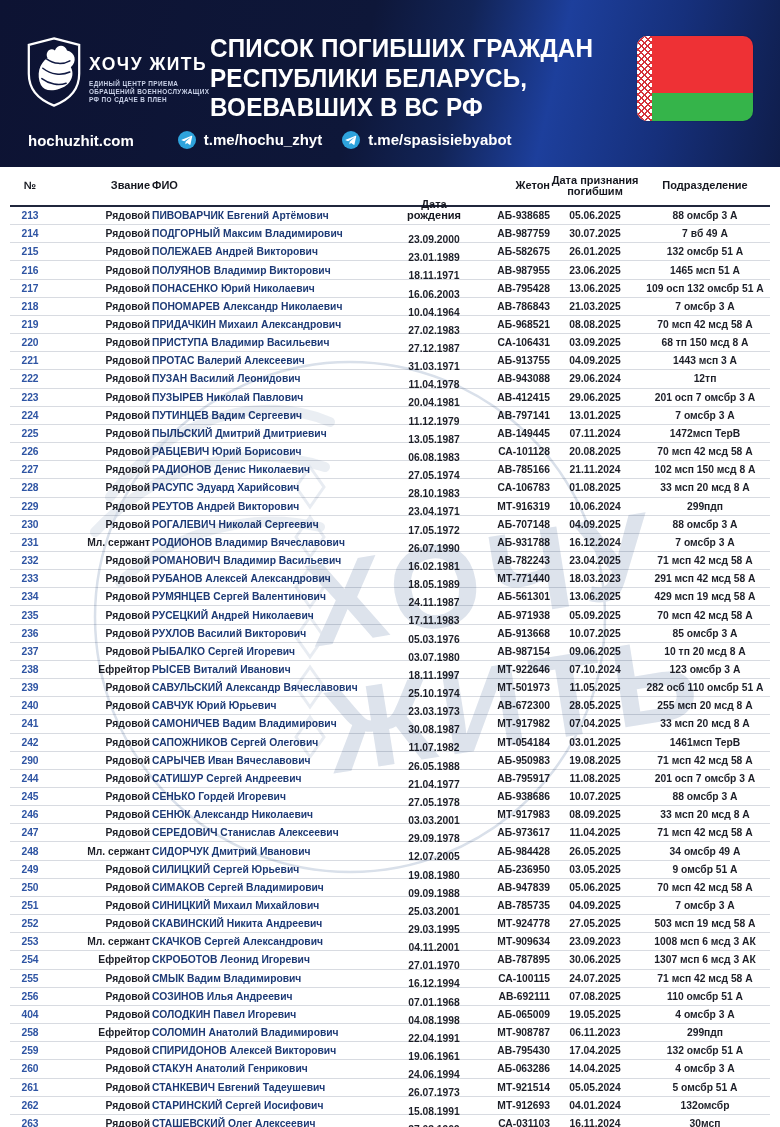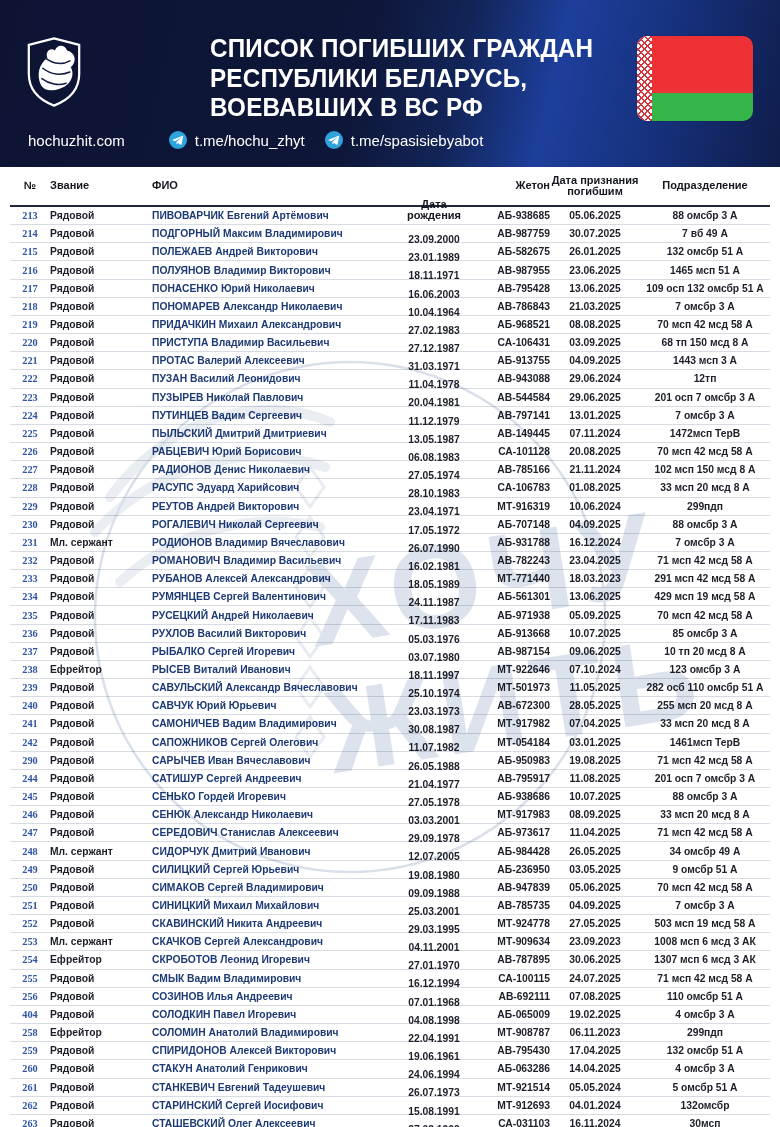--- a/index.html
+++ b/index.html
@@ -16,40 +16,40 @@
   .logo-sub{margin-top:5px;color:#c7cfe6;font-size:6.4px;font-weight:700;letter-spacing:.4px;line-height:8px;white-space:nowrap;}
   .hero-title{position:absolute;left:210px;top:34px;color:#ffffff;font-weight:700;
     font-size:25px;line-height:29.5px;letter-spacing:.2px;transform:scaleX(.97);transform-origin:left;white-space:nowrap;}
   .flag{position:absolute;left:637px;top:36px;width:116px;height:85px;border-radius:10px;overflow:hidden;display:flex;box-shadow:0 0 0 1px rgba(0,0,0,.08);}
   .flag-ornament{width:15px;height:100%;background-color:#ffffff;
     background-image:repeating-linear-gradient(45deg,#d4333b 0 1.6px,transparent 1.6px 4.6px),
                      repeating-linear-gradient(-45deg,#d4333b 0 1.6px,transparent 1.6px 4.6px);}
   .flag-fields{flex:1;display:flex;flex-direction:column;}
   .flag-red{flex:2;background:#ee3135;}
   .flag-green{flex:1;background:#35b44a;}
-  .hero-links{position:absolute;left:28px;top:131px;display:flex;align-items:center;color:#ffffff;font-size:15px;font-weight:400;}
+  .hero-links{position:absolute;left:28px;top:131px;display:flex;align-items:center;color:#ffffff;font-size:15px;font-weight:700;}
   .hero-links .site{margin-right:44px;}
-  .tg-group{display:flex;align-items:center;margin-right:20px;}
+  .tg-group{display:flex;margin-right:20px;}
   .tg-icon{width:18px;height:18px;margin-right:8px;flex:0 0 auto;}
 
   
   .table-wrap{position:relative;padding:0 10px;z-index:1;}
   .thead{display:flex;align-items:center;height:38px;border-bottom:2px solid #20263c;
     font-size:11px;line-height:11.5px;font-weight:700;color:#15171f;}
   .tr{display:flex;align-items:center;height:17.17px;border-bottom:1px solid #d8dbe1;
     font-size:10.3px;font-weight:700;color:#1d1f28;white-space:nowrap;}
   .td,.th{box-sizing:border-box;}
   .c-n{width:40px;text-align:center;}
-  .c-rank{width:100px;text-align:left;}
+  .c-rank{width:100px;text-align:right;}
   .c-name{width:248px;text-align:left;padding-left:2px;}
   .c-dob{width:72px;text-align:center;margin-top:48px;}
   .c-tag{width:80px;text-align:right;}
   .c-date{width:90px;text-align:center;}
   .c-unit{width:130px;text-align:center;}
-  .tr .c-n{color:#2e54a3;font-family:Liberation Serif, serif;}
+  .tr .c-n{color:#2e54a3;}
   .tr .c-name{color:#1d3a75;}
 
   
   .wm{position:absolute;left:0;top:167px;width:780px;height:950px;pointer-events:none;z-index:3;
       mix-blend-mode:multiply;opacity:.4;}
   .wm svg{position:absolute;left:0;top:0;}
   .wm-text{position:absolute;left:315px;top:345px;font-size:118px;font-weight:700;color:#a9b8cf;
       transform:rotate(-9deg);line-height:128px;letter-spacing:8px;white-space:nowrap;}
 </style>
 </head>
@@ -57,20 +57,28 @@
 
 <div class="sheet">
 
   <div class="hero">
     <div class="logo-block">
       <svg class="emblem" viewBox="0 0 60 76">
         <path d="M30 2 L57 9 V40 C57 57 46 68 30 74 C14 68 3 57 3 40 V9 Z" fill="none" stroke="#ffffff" stroke-width="2.4"></path>
         <path d="M16 52 C11 41 14 29 23 23 C20 17 26 11 31 15 C33 8 42 8 44 15 C53 17 55 27 48 33 C53 42 47 53 36 56 C27 59 19 58 16 52 Z" fill="#ffffff"></path>
         <path d="M22 24 C30 30 40 30 47 26 M18 34 C27 41 38 42 47 38 M17 45 C25 51 35 53 43 50" fill="none" stroke="#121b43" stroke-width="1.6" stroke-linecap="round"></path>
       </svg>
+      <div class="logo-texts">
+        <div class="logo-title">ХОЧУ ЖИТЬ</div>
+        <div class="logo-sub">
+          <div>ЕДИНЫЙ ЦЕНТР ПРИЕМА</div>
+          <div>ОБРАЩЕНИЙ ВОЕННОСЛУЖАЩИХ</div>
+          <div>РФ ПО СДАЧЕ В ПЛЕН</div>
+        </div>
+      </div>
     </div>
 
     <div class="hero-title">
       <div>СПИСОК ПОГИБШИХ ГРАЖДАН</div>
       <div>РЕСПУБЛИКИ БЕЛАРУСЬ,</div>
       <div>ВОЕВАВШИХ В ВС РФ</div>
     </div>
 
     <div class="flag">
       <div class="flag-ornament"></div>
@@ -198,21 +206,21 @@
           <div class="td c-dob">20.04.1981</div>
           <div class="td c-tag">АВ-943088</div>
           <div class="td c-date">29.06.2024</div>
           <div class="td c-unit">12тп</div>
         </div>
         <div class="tr">
           <div class="td c-n">223</div>
           <div class="td c-rank">Рядовой</div>
           <div class="td c-name">ПУЗЫРЕВ Николай Павлович</div>
           <div class="td c-dob">11.12.1979</div>
-          <div class="td c-tag">АВ-544584</div>
+          <div class="td c-tag">АВ-412415</div>
           <div class="td c-date">29.06.2025</div>
           <div class="td c-unit">201 осп 7 омсбр 3 А</div>
         </div>
         <div class="tr">
           <div class="td c-n">224</div>
           <div class="td c-rank">Рядовой</div>
           <div class="td c-name">ПУТИНЦЕВ Вадим Сергеевич</div>
           <div class="td c-dob">13.05.1987</div>
           <div class="td c-tag">АВ-797141</div>
           <div class="td c-date">13.01.2025</div>
@@ -505,21 +513,21 @@
           <div class="td c-tag">АВ-692111</div>
           <div class="td c-date">07.08.2025</div>
           <div class="td c-unit">110 омсбр 51 А</div>
         </div>
         <div class="tr">
           <div class="td c-n">404</div>
           <div class="td c-rank">Рядовой</div>
           <div class="td c-name">СОЛОДКИН Павел Игоревич</div>
           <div class="td c-dob">22.04.1991</div>
           <div class="td c-tag">АБ-065009</div>
-          <div class="td c-date">19.02.2025</div>
+          <div class="td c-date">19.05.2025</div>
           <div class="td c-unit">4 омсбр 3 А</div>
         </div>
         <div class="tr">
           <div class="td c-n">258</div>
           <div class="td c-rank">Ефрейтор</div>
           <div class="td c-name">СОЛОМИН Анатолий Владимирович</div>
           <div class="td c-dob">19.06.1961</div>
           <div class="td c-tag">МТ-908787</div>
           <div class="td c-date">06.11.2023</div>
           <div class="td c-unit">299пдп</div>

